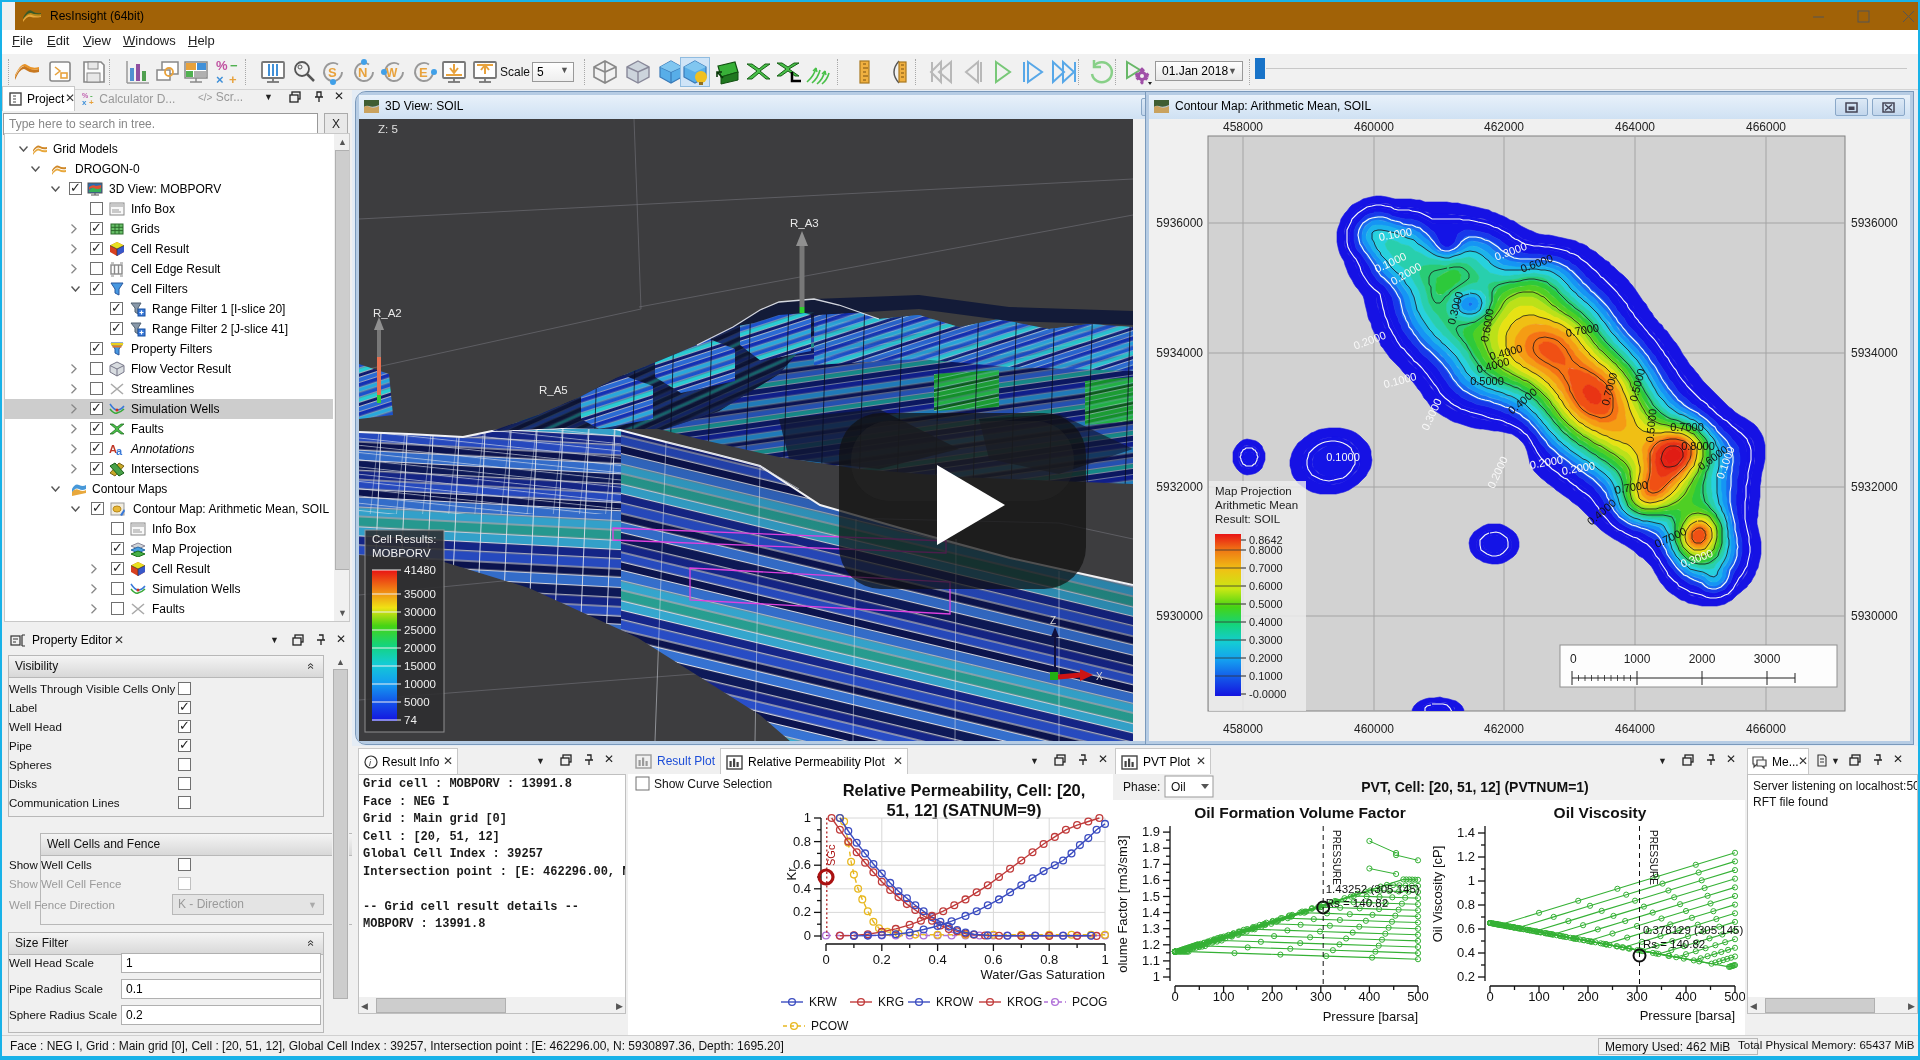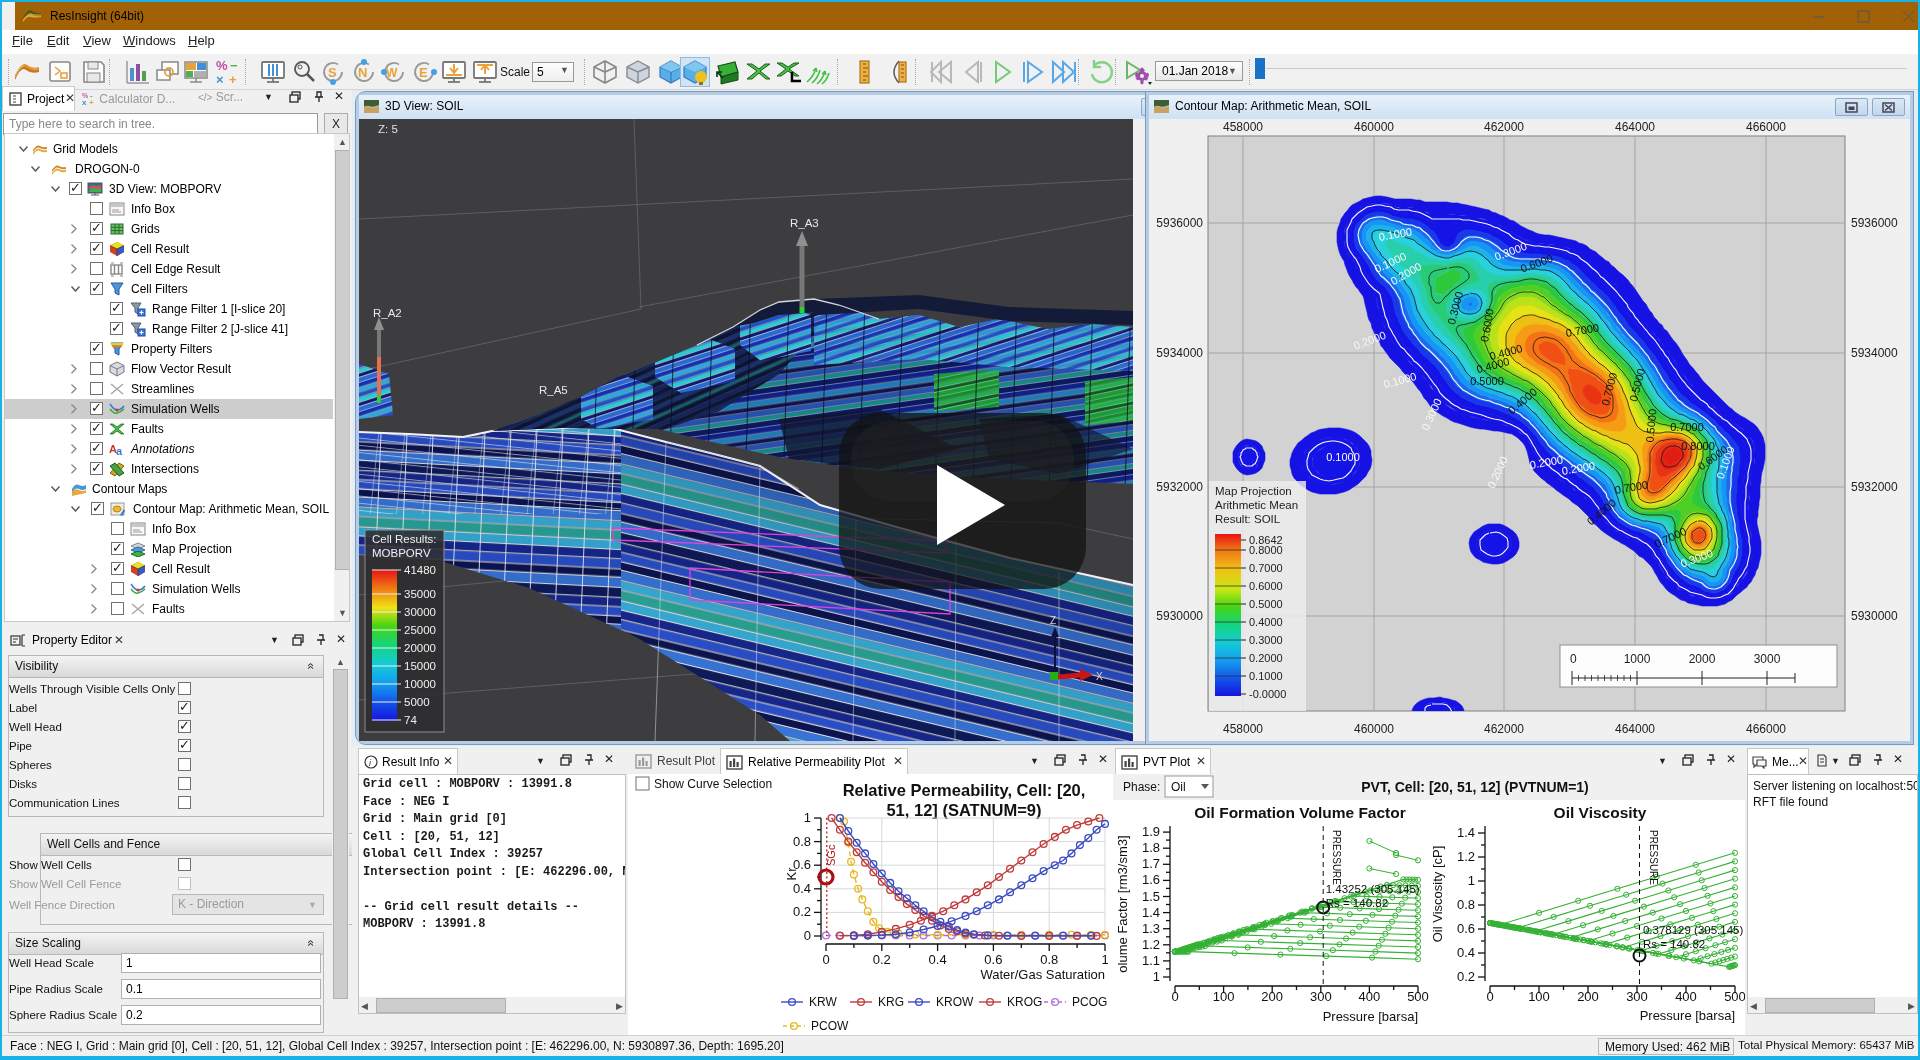--- a/index.html
+++ b/index.html
@@ -664,21 +664,21 @@
         <div class="ghead">Well Cells and Fence</div>
       </div>
       <div class="prow" style="top:231px;">Show Well Cells</div>
         <div class="chk" style="left:176px;top:230px;"></div>
       <div class="prow dis" style="top:250px;">Show Well Cell Fence</div>
         <div class="chk" style="left:176px;top:249px;border-color:#c0c0c0;"></div>
       <div class="prow dis" style="top:271px;">Well Fence Direction</div>
       <div style="position:absolute;left:170px;top:266px;width:152px;height:21px;background:#e4e4e4;border:1px solid #b8b8b8;font-size:12px;color:#9a9a9a;padding:2px 5px;">K - Direction<span style="position:absolute;right:6px;top:5px;font-size:9px;color:#aaa;">▼</span></div>
 
       <div class="group" style="top:304px;height:101px;">
-        <div class="ghead">Size Scaling</div>
+        <div class="ghead">Size Filter</div>
       </div>
       <div class="prow" style="top:329px;">Well Head Scale</div>
         <div class="pinput" style="left:119px;top:325px;width:200px;">1</div>
       <div class="prow" style="top:355px;">Pipe Radius Scale</div>
         <div class="pinput" style="left:119px;top:351px;width:200px;">0.1</div>
       <div class="prow" style="top:381px;">Sphere Radius Scale</div>
         <div class="pinput" style="left:119px;top:377px;width:200px;">0.2</div>
 
       <div class="sbv" style="left:330px;top:27px;width:17px;height:408px;">
         <div class="sbarrow" style="left:0;top:2px;width:17px;">▲</div>
@@ -1222,21 +1222,21 @@
           <div style="position:absolute;left:4px;top:124.5px;font-family:'Liberation Mono',monospace;font-size:12px;font-weight:bold;color:#1a1a1a;white-space:pre;">-- Grid cell result details --</div>
           <div style="position:absolute;left:4px;top:142.0px;font-family:'Liberation Mono',monospace;font-size:12px;font-weight:bold;color:#1a1a1a;white-space:pre;">MOBPORV : 13991.8</div>
           <div style="position:absolute;left:0;top:222px;width:266px;height:17px;background:#f0f0f0;">
             <div class="sbarrow" style="left:2px;top:4px;">◀</div>
             <div class="sbarrow" style="right:2px;top:4px;">▶</div>
             <div class="sbthumb" style="left:17px;top:1px;width:130px;height:15px;"></div>
           </div>
         </div>
       </div>
       <div class="bdock" style="left:276px;top:0;width:485px;height:289px;">
-        <div class="btab" style="left:2px;width:90px;color:#404040;">
+        <div class="btab" style="left:2px;width:90px;color:#1d4ed8;">
           <svg style="position:absolute;left:5px;top:6px;" width="17" height="15" viewBox="0 0 17 15">
             <rect x="1" y="1" width="15" height="13" fill="none" stroke="#9a9a9a" stroke-width="1.4"></rect>
             <rect x="3.5" y="6" width="2.2" height="6" fill="#9a9a9a"></rect>
             <rect x="7" y="3.5" width="2.2" height="8.5" fill="#9a9a9a"></rect>
             <rect x="10.5" y="7" width="2.2" height="5" fill="#9a9a9a"></rect>
           </svg>
           <span style="position:absolute;left:27px;top:6px;">Result Plot</span>
         </div>
         <div class="btab active" style="left:92px;width:188px;">
           <svg style="position:absolute;left:5px;top:6px;" width="17" height="15" viewBox="0 0 17 15">
@@ -2128,16 +2128,16 @@
             <div class="sbarrow" style="left:2px;top:4px;">◀</div>
             <div class="sbarrow" style="right:2px;top:4px;">▶</div>
             <div class="sbthumb" style="left:17px;top:1px;width:110px;height:15px;"></div>
           </div>
         </div>
       </div>
     </div>
 
   <div id="statusbar">
     <div style="position:absolute;left:8px;top:3px;">Face : NEG I, Grid : Main grid [0], Cell : [20, 51, 12], Global Cell Index : 39257, Intersection point : [E: 462296.00, N: 5930897.36, Depth: 1695.20]</div>
-    <div class="statbox" style="left:1596px;width:136px;white-space:nowrap;">Memory Used: 462 MiB</div>
+    <div class="statbox" style="left:1596px;width:160px;white-space:nowrap;">Memory Used: 462 MiB</div>
     <div class="statbox" style="left:1736px;width:182px;border:none;white-space:nowrap;padding-left:0;font-size:11.5px;">Total Physical Memory: 65437 MiB</div>
   </div>
 </div>
 
 </body></html>

